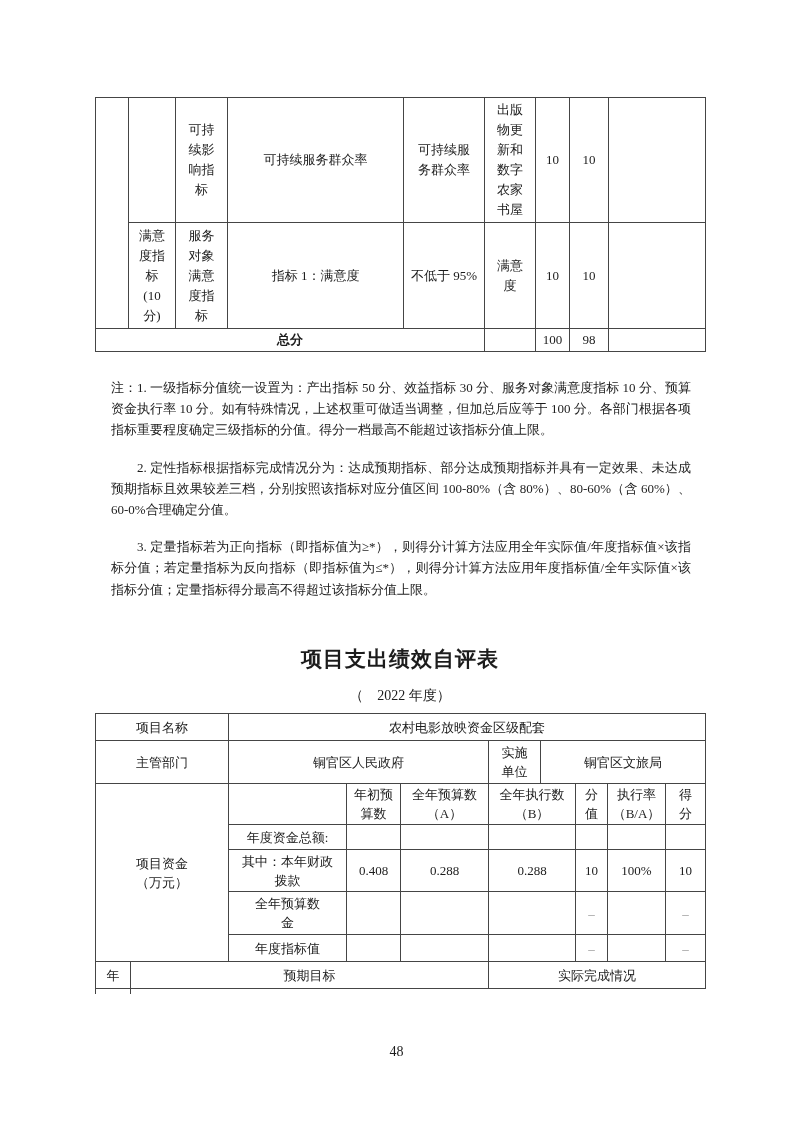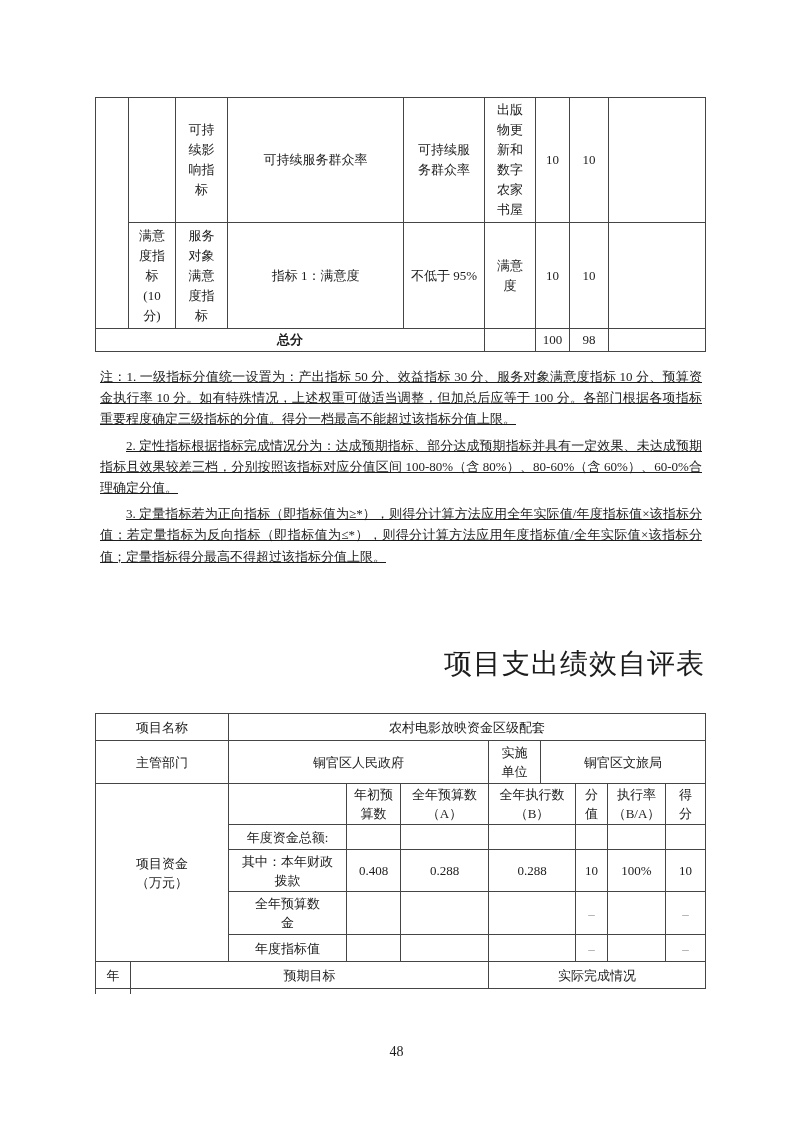--- a/index.html
+++ b/index.html
@@ -21,25 +21,25 @@
   .pre{white-space:pre-line;}
   .al{text-align:left;padding-left:8px;}
   .al2{text-align:left;padding-left:5px;}
   .ar{text-align:right;padding-right:3px;}
   .b{font-weight:bold;}
   .dash{color:#8f8f8f;}
   .notes{
     position:absolute;left:95px;top:361px;width:612px;
     font-size:13px;line-height:21.2px;text-align:justify;
   }
-  .notes p{margin:5px;text-decoration:underline;}
+  .notes p{margin:16px;}
   .notes p.ind{text-indent:2em;}
   .doc-title{
-    position:absolute;left:95px;top:645px;width:610px;text-align:right;
-    font-size:28px;font-weight:normal;letter-spacing:1px;
+    position:absolute;left:95px;top:645px;width:610px;text-align:center;
+    font-size:21px;font-weight:bold;letter-spacing:1px;
   }
   .doc-subtitle{
     position:absolute;left:95px;top:687px;width:610px;text-align:center;
     font-size:14px;
   }
   .stub{position:absolute;top:987px;width:1px;height:7px;background:#454545;}
   .pagenum{
     position:absolute;left:0;top:1044px;width:100%;text-align:center;
     font-size:14px;
   }
@@ -111,20 +111,21 @@
   </tbody>
     </table>
 
   <div class="notes">
     <p>注：1. 一级指标分值统一设置为：产出指标 50 分、效益指标 30 分、服务对象满意度指标 10 分、预算资金执行率 10 分。如有特殊情况，上述权重可做适当调整，但加总后应等于 100 分。各部门根据各项指标重要程度确定三级指标的分值。得分一档最高不能超过该指标分值上限。</p>
     <p class="ind">2. 定性指标根据指标完成情况分为：达成预期指标、部分达成预期指标并具有一定效果、未达成预期指标且效果较差三档，分别按照该指标对应分值区间 100-80%（含 80%）、80-60%（含 60%）、60-0%合理确定分值。</p>
     <p class="ind">3. 定量指标若为正向指标（即指标值为≥*），则得分计算方法应用全年实际值/年度指标值×该指标分值；若定量指标为反向指标（即指标值为≤*），则得分计算方法应用年度指标值/全年实际值×该指标分值；定量指标得分最高不得超过该指标分值上限。</p>
   </div>
 
   <div class="doc-title">项目支出绩效自评表</div>
+  <div class="doc-subtitle">（　2022 年度）</div>
 
   <table class="tbl" id="t2">
     <colgroup>
       <col style="width:35px">
         <col style="width:98px">
         <col style="width:118px">
       <col style="width:54px">
         <col style="width:88px">
         <col style="width:52px">
       <col style="width:35px">

